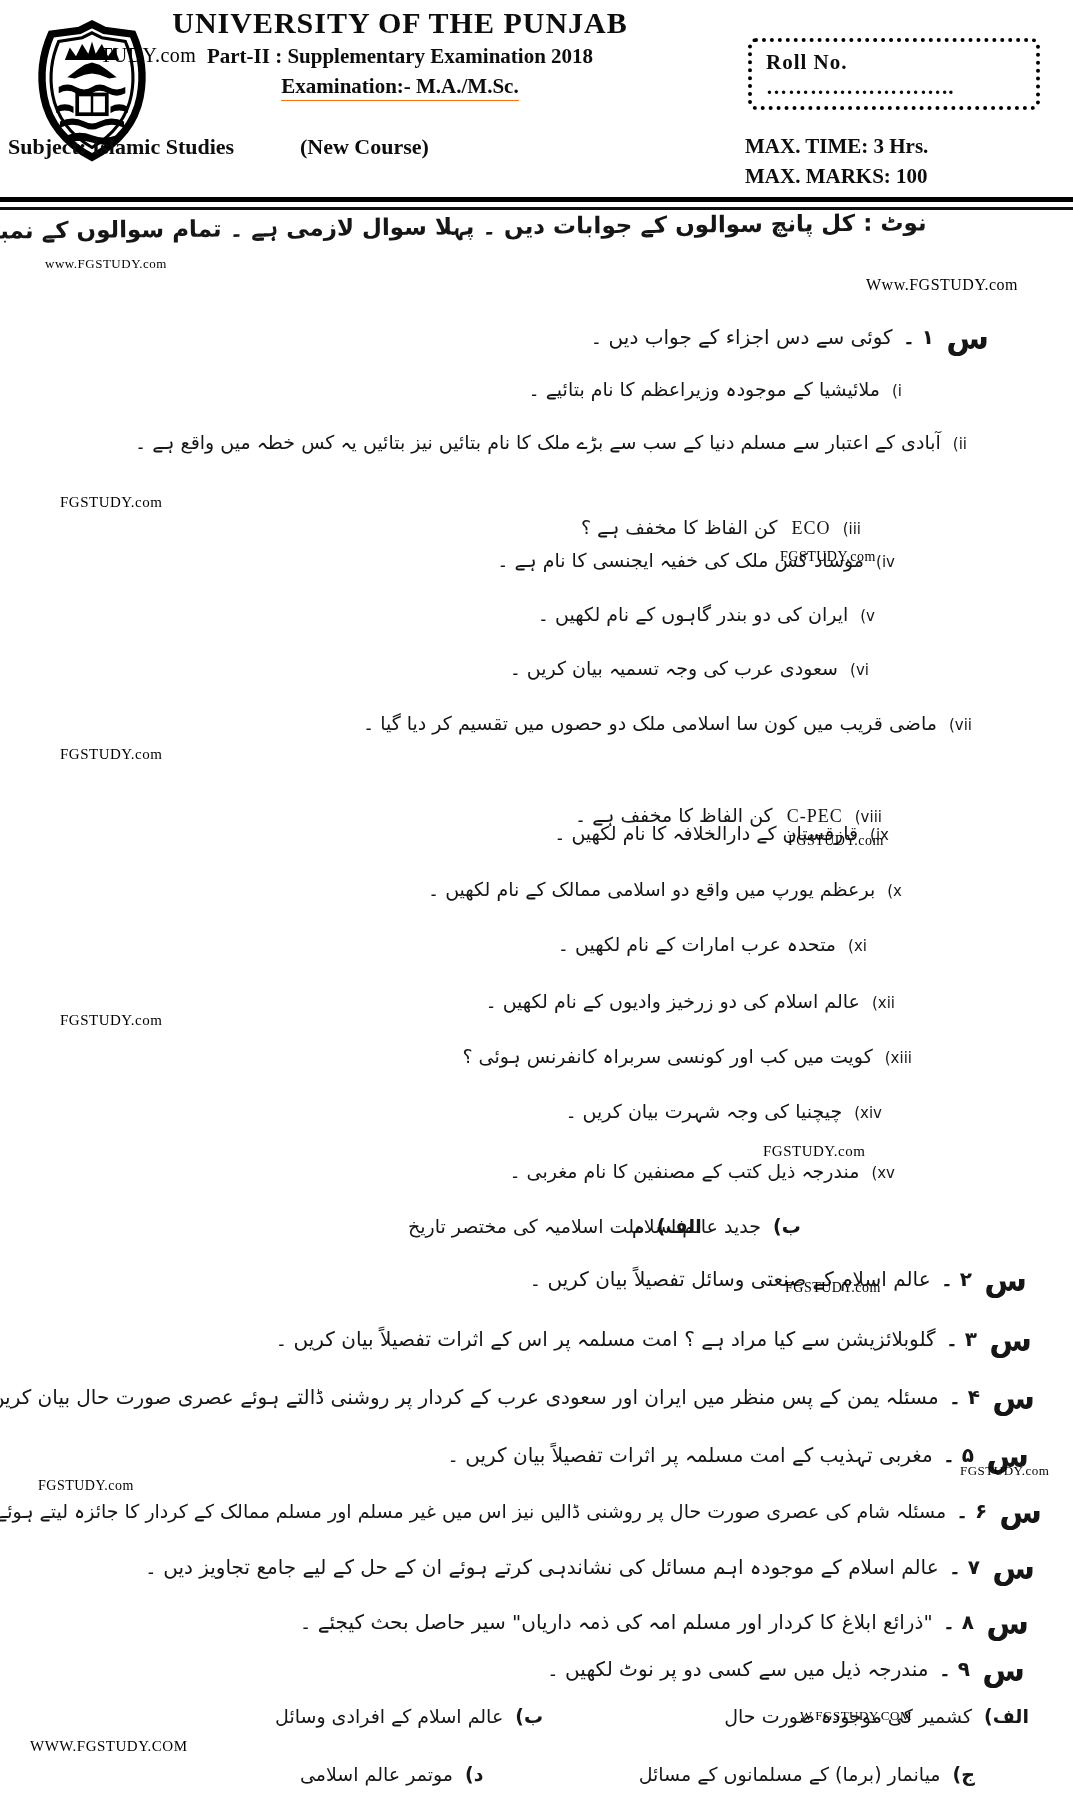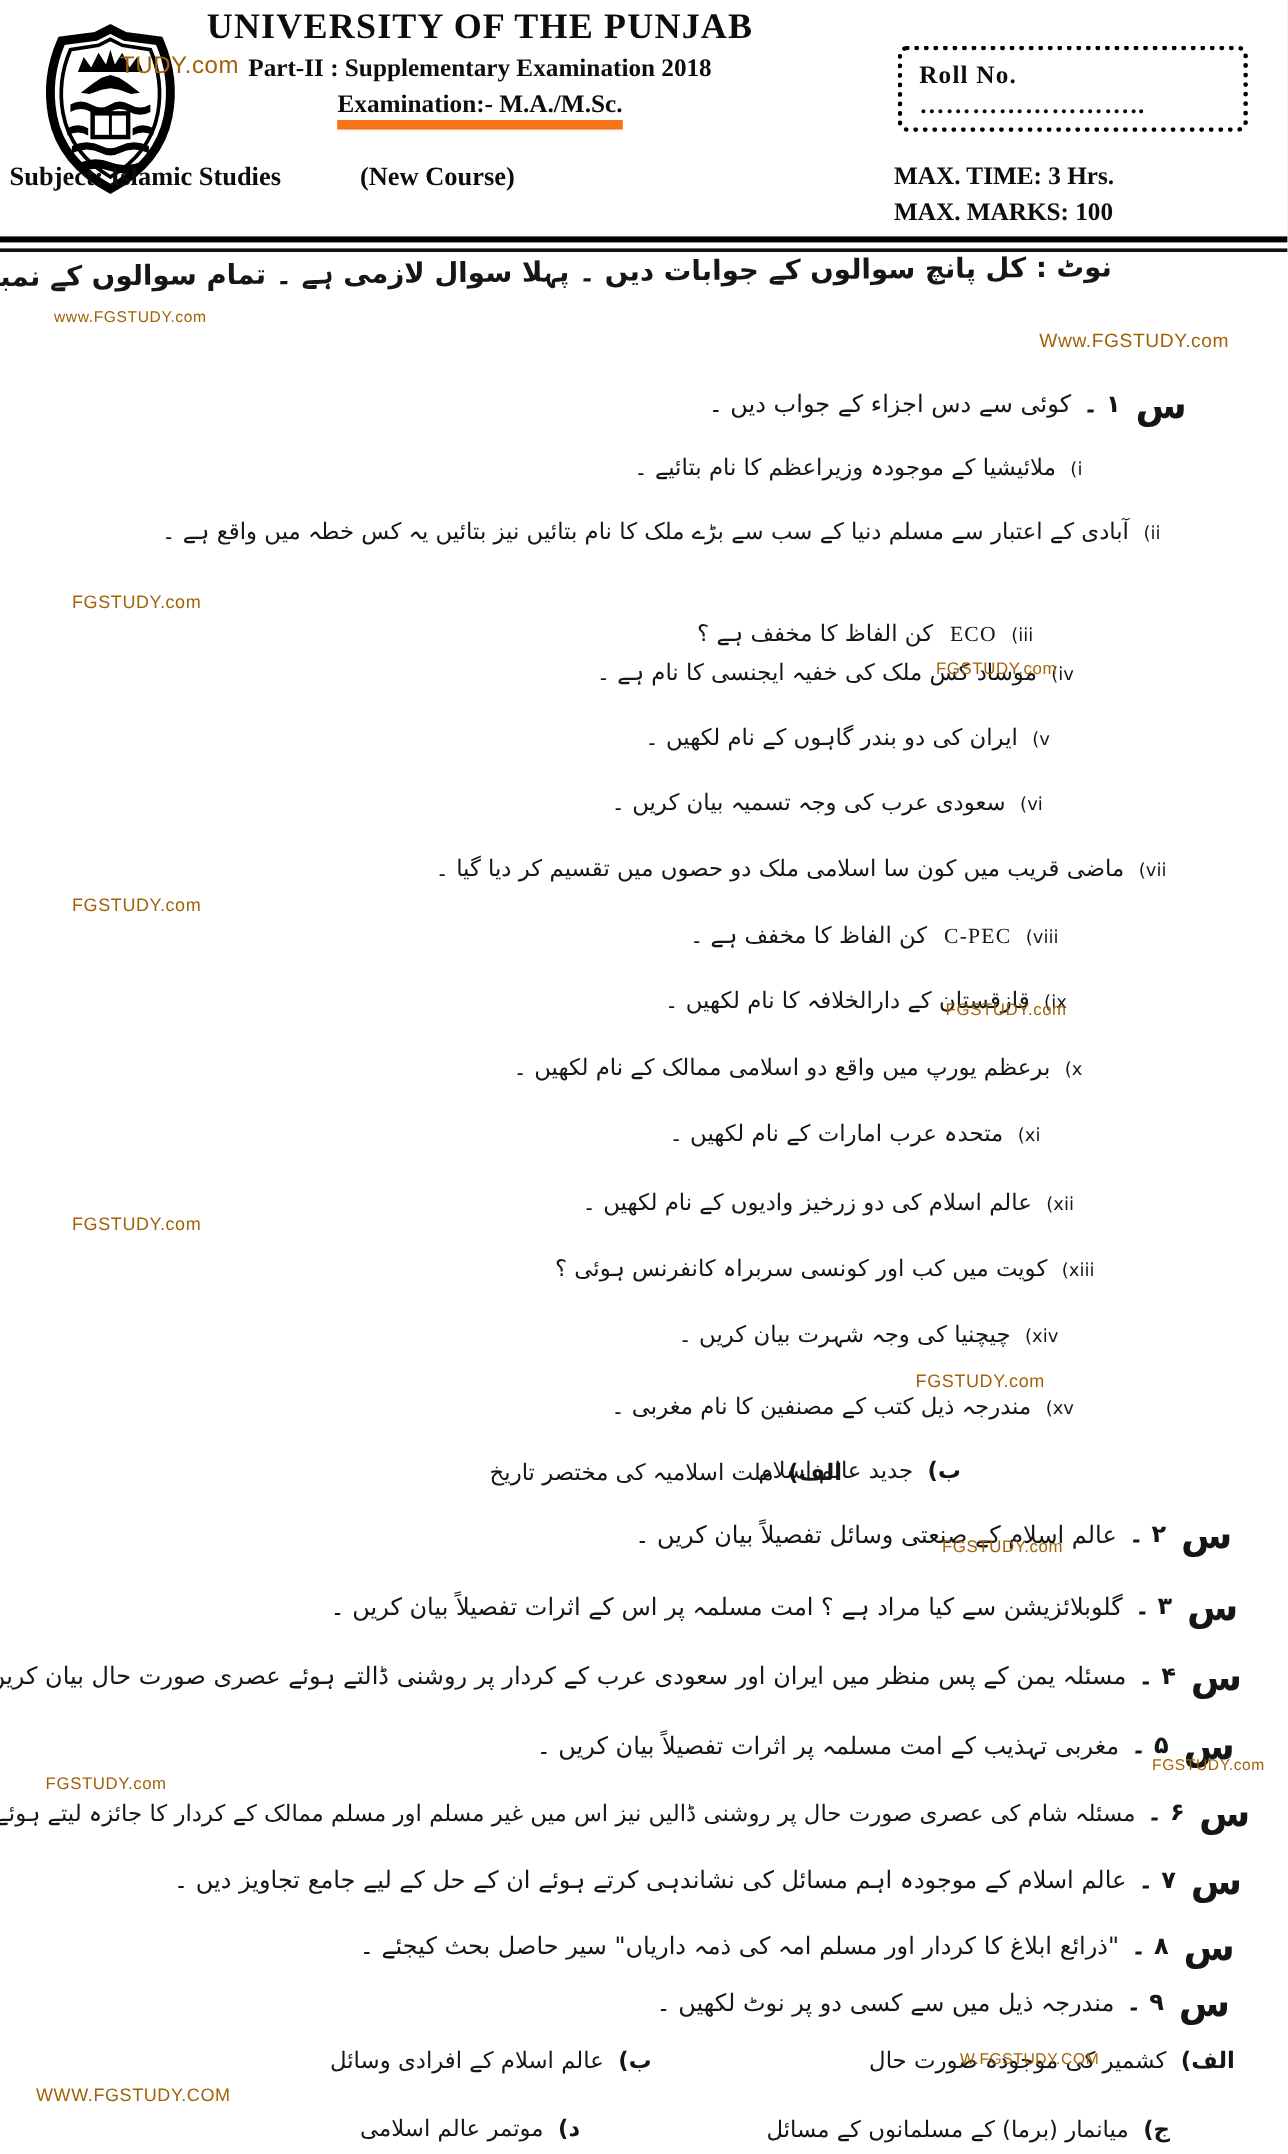--- a/index.html
+++ b/index.html
@@ -17,21 +17,21 @@
   .serifb{font-family:"Liberation Serif", serif;font-weight:bold;}
   .urdu{
     font-family:"DejaVu Sans", sans-serif;
     direction:rtl;
     white-space:nowrap;
     color:#161616;
   }
   .hdr-title{font-size:30px;letter-spacing:1px;text-align:center;}
   .hdr-sub{font-size:21px;text-align:center;}
   .hdr-exam{font-size:21px;text-align:center;}
-  .hdr-exam .ul{border-bottom:8px solid #f97316;padding-bottom:1px;display:inline-block;text-align:center;}
+  .hdr-exam .ul{border-bottom:1px solid #f97316;padding-bottom:1px;display:inline-block;text-align:center;}
   .rollbox{
     border:4px dotted #000;
     border-radius:8px;
     width:292px;height:72px;
     box-sizing:border-box;
   }
   .rollbox .lbl{
     position:absolute;left:14px;bottom:6px;
     font-size:21px;font-weight:bold;font-family:"Liberation Serif",serif;
     letter-spacing:1px;
@@ -62,22 +62,22 @@
   .part .latin{
     direction:ltr;unicode-bidi:isolate;
     font-family:"Liberation Serif",serif;
     font-size:18px;letter-spacing:1px;
     margin-left:8px;
   }
   .opt{font-size:19px;}
   .opt .olbl{font-weight:bold;margin-left:6px;}
   .wm{
     position:absolute;
-    color:#a16207;
-    font-family:Liberation Sans, sans-serif;
+    color:#000000;
+    font-family:Liberation Serif, serif;
     white-space:nowrap;
     letter-spacing:0.5px;
   }
   svg.logo{display:block;}
 </style>
 </head>
 <body>
 
 <div class="page">
 
@@ -144,21 +144,21 @@
     <span>ایران کی دو بندر گاہوں کے نام لکھیں ۔</span>
   </div>
   <div class="abs urdu part" style="right:248px;top:657px;">
     <span class="pnum">(vi</span>
     <span>سعودی عرب کی وجہ تسمیہ بیان کریں ۔</span>
   </div>
   <div class="abs urdu part" style="right:145px;top:712px;">
     <span class="pnum">(vii</span>
     <span>ماضی قریب میں کون سا اسلامی ملک دو حصوں میں تقسیم کر دیا گیا ۔</span>
   </div>
-  <div class="abs urdu part" style="right:235px;top:768px;">
+  <div class="abs urdu part" style="right:235px;top:804px;">
     <span class="pnum">(viii</span>
     <span class="latin">C-PEC</span>
     <span>کن الفاظ کا مخفف ہے ۔</span>
   </div>
   <div class="abs urdu part" style="right:228px;top:822px;">
     <span class="pnum">(ix</span>
     <span>قازقستان کے دارالخلافہ کا نام لکھیں ۔</span>
   </div>
   <div class="abs urdu part" style="right:215px;top:878px;">
     <span class="pnum">(x</span>

